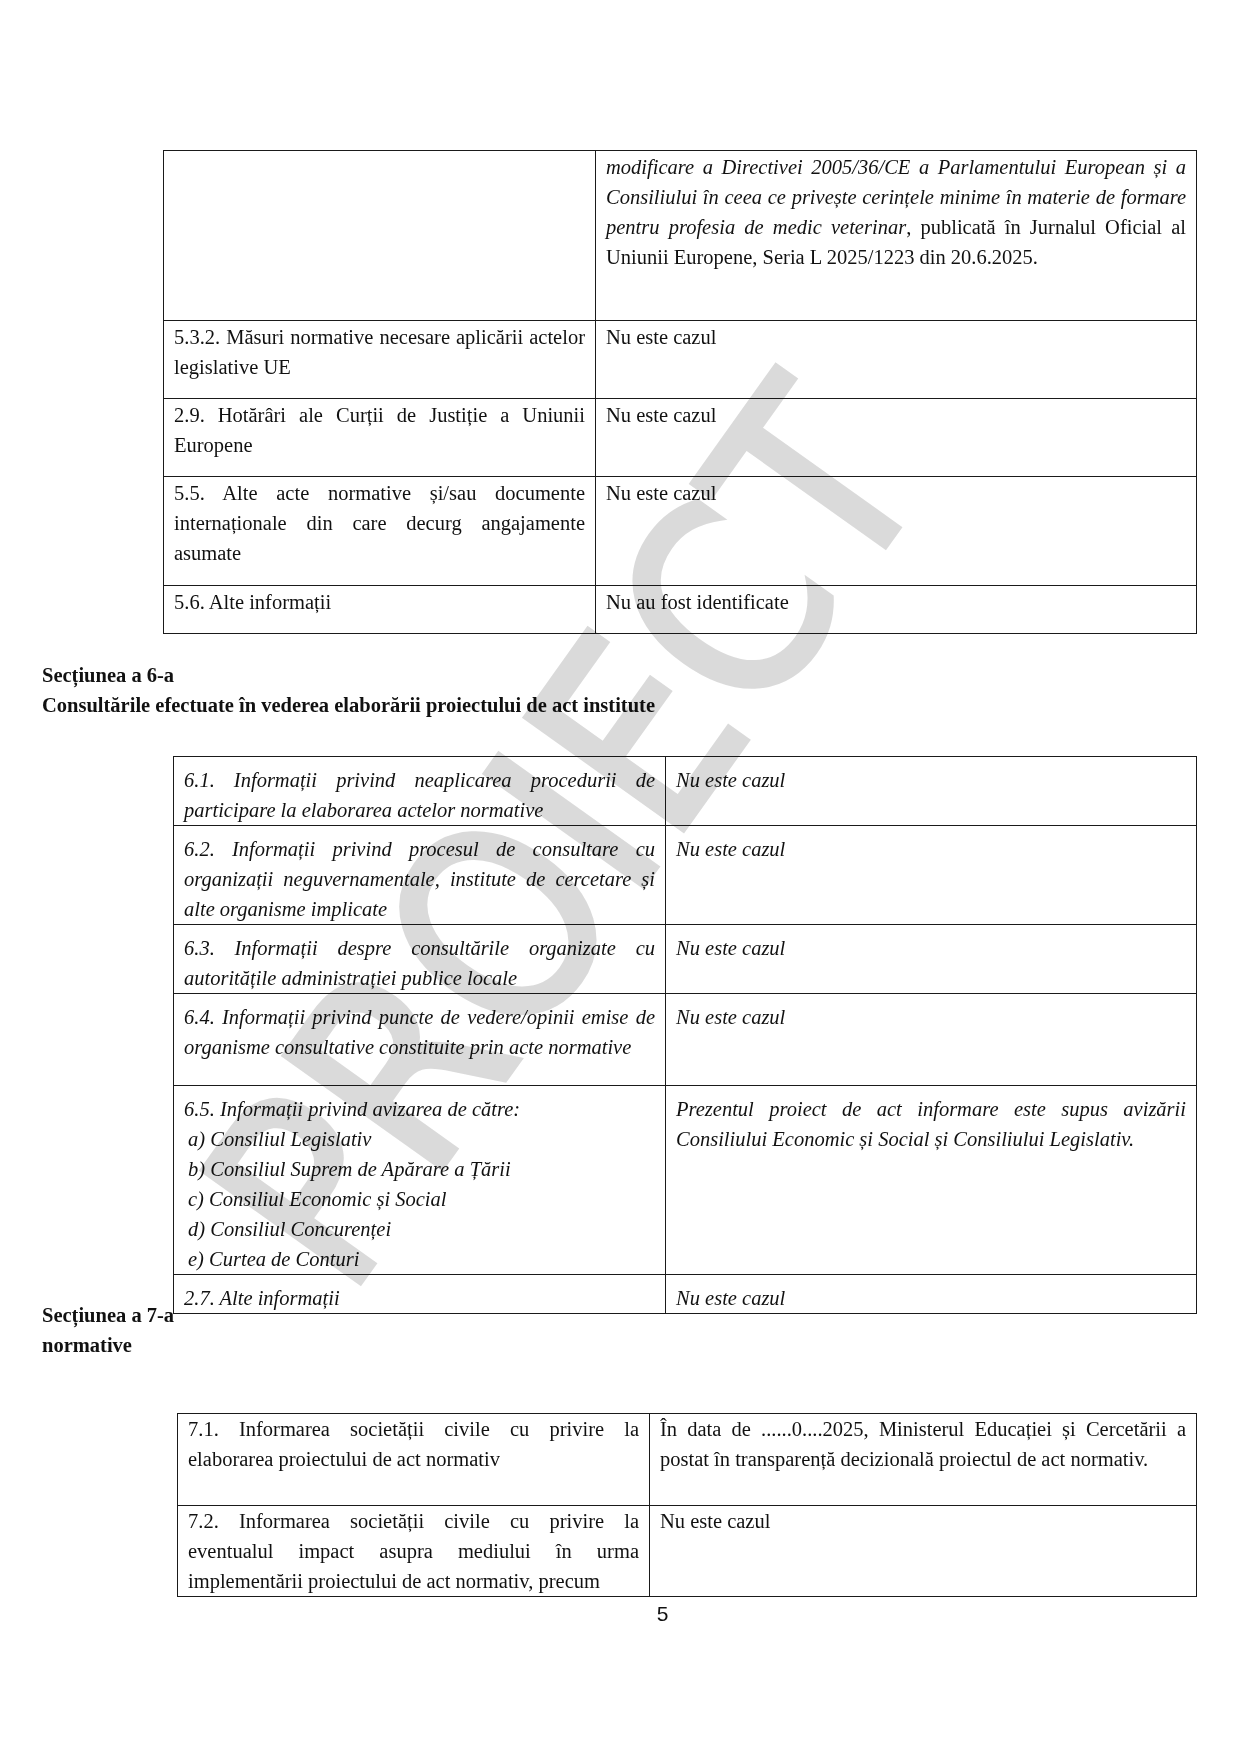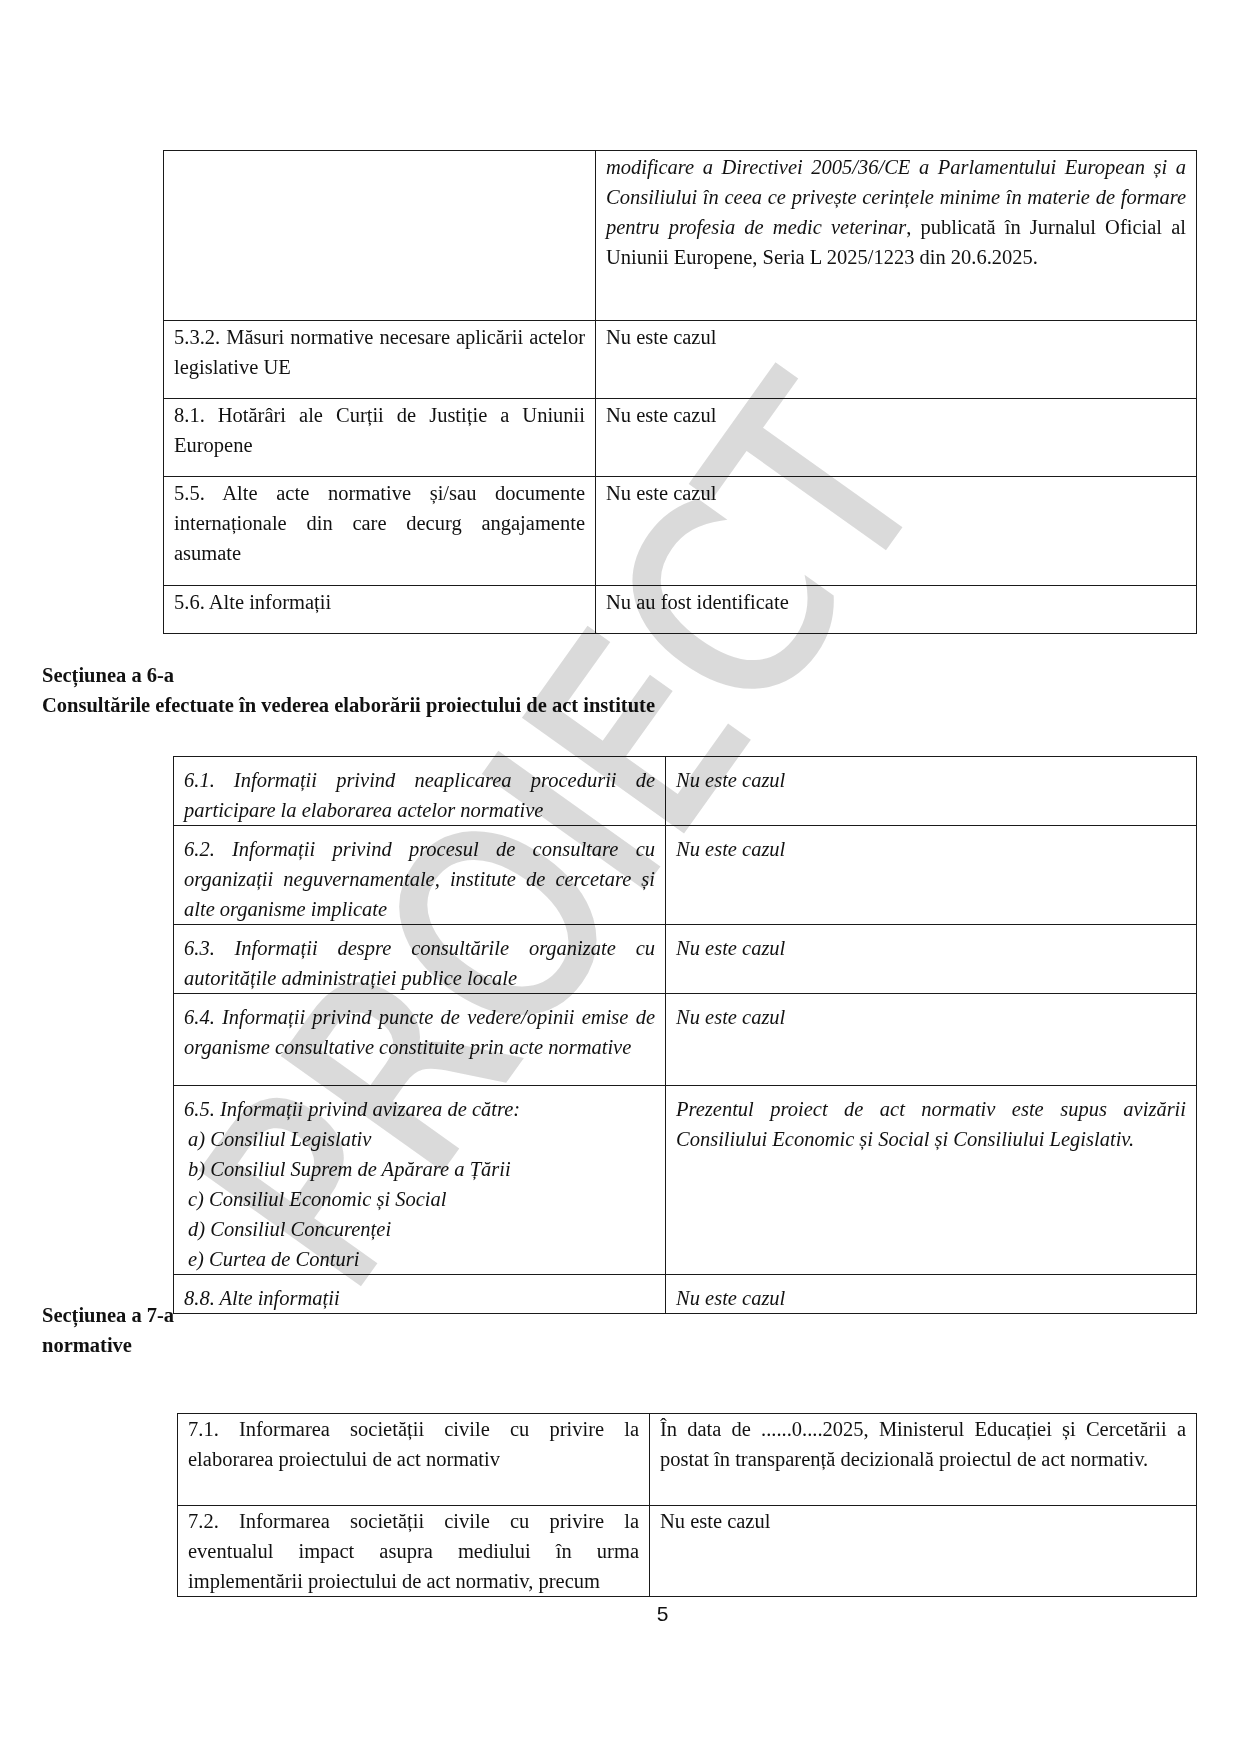--- a/index.html
+++ b/index.html
@@ -45,21 +45,21 @@
       <tbody>
           <tr style="height:170px">
         <td></td>
         <td class="right"><span class="italic">modificare a Directivei 2005/36/CE a Parlamentului European și a Consiliului în ceea ce privește cerințele minime în materie de formare pentru profesia de medic veterinar</span><span>, publicată în Jurnalul Oficial al Uniunii Europene, Seria L 2025/1223 din 20.6.2025.</span></td>
       </tr>
       <tr style="height:78px">
         <td>5.3.2. Măsuri normative necesare aplicării actelor legislative UE</td>
         <td class="right">Nu este cazul</td>
       </tr>
       <tr style="height:78px">
-        <td>8.1. Hotărâri ale Curții de Justiție a Uniunii Europene</td>
+        <td>2.9. Hotărâri ale Curții de Justiție a Uniunii Europene</td>
         <td class="right">Nu este cazul</td>
       </tr>
       <tr style="height:109px">
         <td>5.5. Alte acte normative și/sau documente internaționale din care decurg angajamente asumate</td>
         <td class="right">Nu este cazul</td>
       </tr>
       <tr style="height:48px">
         <td>5.6. Alte informații</td>
         <td class="right">Nu au fost identificate</td>
       </tr>
@@ -95,24 +95,24 @@
       </tr>
       <tr style="height:183px">
         <td>
           <span class="list-line" style="padding-left:0">6.5. Informații privind avizarea de către:</span>
           <span class="list-line">a) Consiliul Legislativ</span>
           <span class="list-line">b) Consiliul Suprem de Apărare a Țării</span>
           <span class="list-line">c) Consiliul Economic și Social</span>
           <span class="list-line">d) Consiliul Concurenței</span>
           <span class="list-line">e) Curtea de Conturi</span>
         </td>
-        <td class="right">Prezentul proiect de act normativ este supus avizării Consiliului Economic și Social și Consiliului Legislativ.</td>
+        <td class="right">Prezentul proiect de act informare este supus avizării Consiliului Economic și Social și Consiliului Legislativ.</td>
       </tr>
       <tr style="height:31px">
-        <td>8.8. Alte informații</td>
+        <td>2.7. Alte informații</td>
         <td class="right">Nu este cazul</td>
       </tr>
     </tbody>
       </table>
 
     <div class="heading" id="h7">
       <div>Secțiunea a 7-a</div>
       <div>normative</div>
     </div>
 

